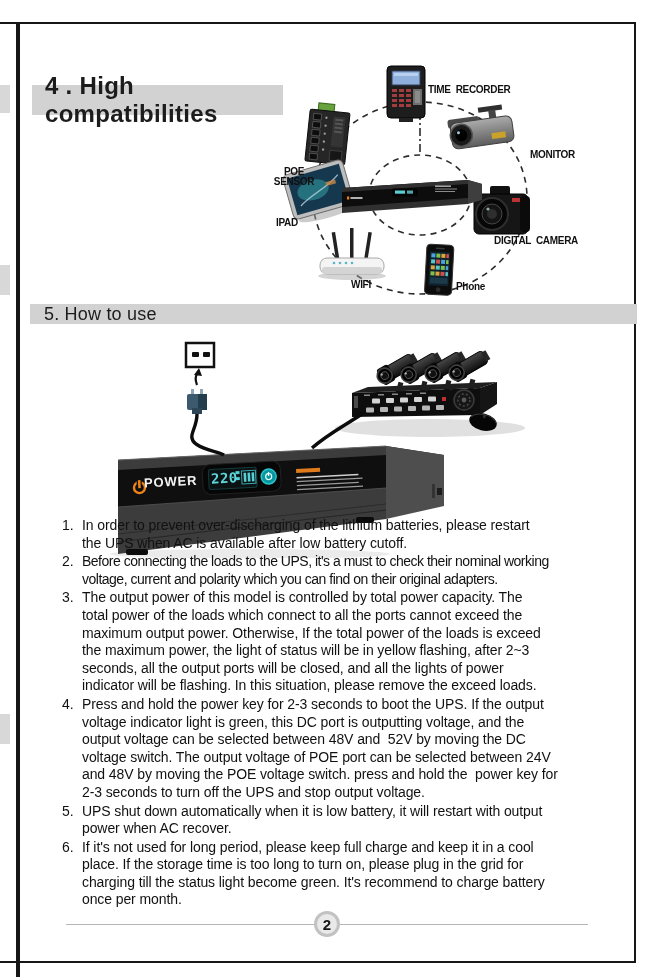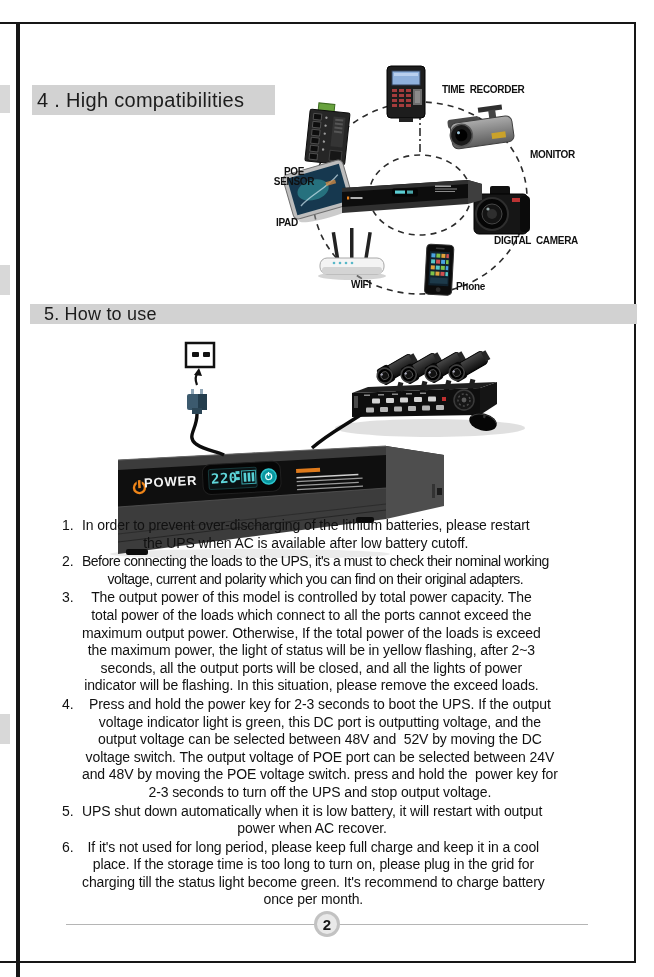--- a/index.html
+++ b/index.html
@@ -9,35 +9,35 @@
   }
   .abs{position:absolute;}
   
   .frame-top{left:0;top:22px;width:636px;height:2px;background:#161616;}
   .frame-bottom{left:0;top:961px;width:636px;height:2px;background:#161616;}
   .frame-left{left:16px;top:22px;width:4px;height:955px;background:#161616;}
   .frame-right{left:634px;top:22px;width:2px;height:941px;background:#161616;}
   .neighbor-frag{left:0;width:10px;background:#d8d8d8;}
   
   .sec-header{background:#d2d2d2;color:#1c1c1c;display:flex;align-items:center;}
-  .sec-header.h4{left:32px;top:85px;width:238px;height:30px;font-size:20px;padding-left:5px;letter-spacing:.3px;}
+  .sec-header.h4{left:32px;top:85px;width:238px;height:30px;font-size:24px;padding-left:13px;letter-spacing:.3px;font-weight:bold;}
   .sec-header.h5{left:30px;top:304px;width:593px;height:20px;font-size:18px;padding-left:14px;letter-spacing:.2px;}
   
   .diagram{left:230px;top:58px;width:410px;height:245px;}
   .dev-label{position:absolute;font-size:10px;font-weight:bold;letter-spacing:-0.3px;color:#101010;white-space:pre;line-height:9.5px;}
   .dev-label.center{text-align:center;white-space:normal;margin-top:24px;}
   
   .usage{left:100px;top:338px;width:470px;height:220px;}
   .ups-brand{position:absolute;left:44px;top:136px;color:#f4f4f4;font-size:13px;font-weight:bold;letter-spacing:.8px;transform:rotate(-3deg);}
   .ups-voltage{position:absolute;left:111px;top:132px;color:#5fd6da;font-size:14px;font-weight:bold;font-family:"DejaVu Sans Mono",monospace;letter-spacing:.5px;transform:rotate(-3deg);}
   
   .instructions{left:62px;top:517px;width:566px;}
   .instr{display:flex;margin-bottom:1px;}
   .instr .num{width:20px;flex:none;font-size:14px;line-height:17.6px;letter-spacing:-0.1px;}
-  .instr .txt{font-size:14px;line-height:17.6px;letter-spacing:-0.1px;white-space:pre;text-align:center;}
+  .instr .txt{font-size:14px;line-height:17.6px;letter-spacing:-0.1px;white-space:pre;}
   .instr .txt.tight{letter-spacing:-0.5px;}
   
   .footer-rule{left:66px;top:924px;width:522px;height:1px;background:#b5b5b5;}
   .page-badge{left:314px;top:911px;width:26px;height:26px;border-radius:50%;background:#c2c2c2;
     display:flex;align-items:center;justify-content:center;}
   .page-badge .inner{width:20px;height:20px;border-radius:50%;background:#e9e9e9;
     display:flex;align-items:center;justify-content:center;font-size:15px;font-weight:bold;color:#151515;}
 </style>
 </head>
 <body>
@@ -201,21 +201,21 @@
       <rect x="162" y="130.5" width="26" height="8" rx="2" fill="#050505"></rect>
       <rect x="165" y="132.5" width="10" height="3.2" fill="#5ccfd4"></rect>
       <rect x="177" y="132.5" width="6" height="3.2" fill="#5ccfd4" opacity="0.8"></rect>
       <rect x="205" y="127.5" width="16" height="1.4" fill="#b5b5b5"></rect>
       <rect x="205" y="130.5" width="22" height="1" fill="#8a8a8a"></rect>
       <rect x="205" y="133" width="20" height="1" fill="#8a8a8a"></rect>
     </g>
   </svg>
 
   
-  <div class="dev-label" style="left:212px;top:27px;">TIME  RECORDER</div>
+  <div class="dev-label" style="left:198px;top:27px;">TIME  RECORDER</div>
   <div class="dev-label center" style="left:40px;top:85px;width:48px;">POE SENSOR</div>
   <div class="dev-label" style="left:300px;top:92px;">MONITOR</div>
   <div class="dev-label" style="left:46px;top:160px;">IPAD</div>
   <div class="dev-label" style="left:264px;top:178px;">DIGITAL  CAMERA</div>
   <div class="dev-label" style="left:84px;top:222px;margin-left:37px;">WIFI</div>
   <div class="dev-label" style="left:226px;top:224px;">Phone</div>
 </div>
 
 <div class="abs sec-header h5">
   <span>5. How to use</span>

